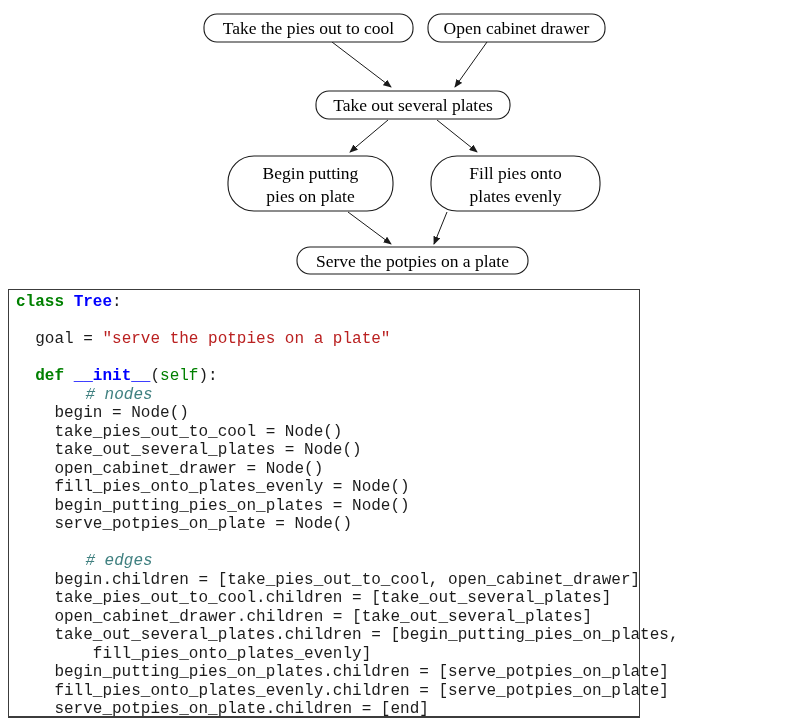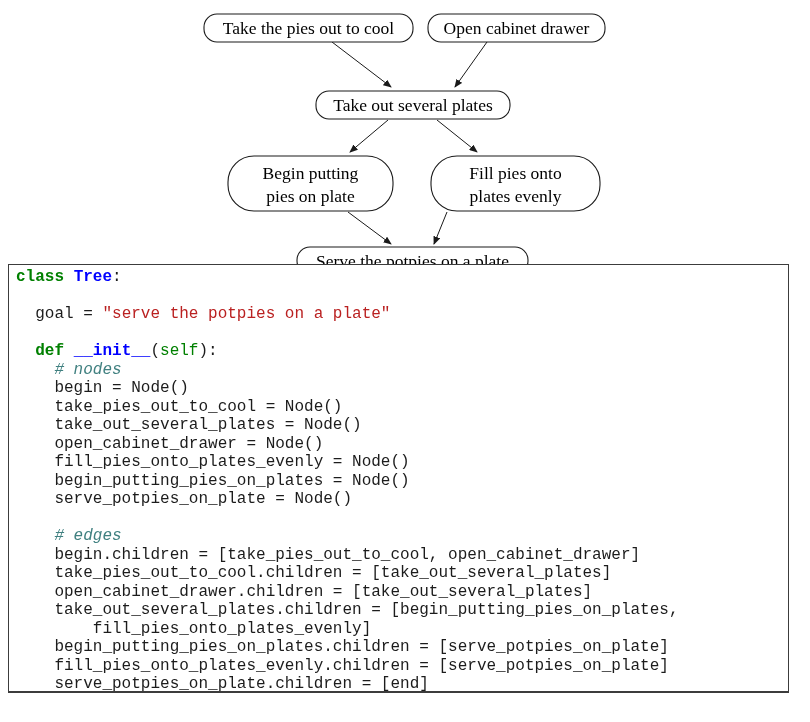--- a/index.html
+++ b/index.html
@@ -9,35 +9,35 @@
     font-family:"Liberation Serif", serif;
   }
   .diagram-svg { position:absolute; left:0; top:0; }
   .node-box { fill:#ffffff; stroke:#1a1a1a; stroke-width:1.1; }
   .node-label {
     font-family:"Liberation Serif", serif; font-size:17.5px; fill:#000000;
     text-anchor:middle;
   }
   .edge { stroke:#1a1a1a; stroke-width:1; fill:none; }
   .code-box {
-    position:absolute; left:8px; top:264px; width:781px; height:429px;
+    position:absolute; left:8px; top:289px; width:632px; height:429px;
     border:1px solid #3c3c3c; border-bottom-width:2px; background:#ffffff;
   }
   pre.code {
     margin:0; padding:3px 0 0 7px;
     font-family:"Liberation Mono", monospace;
     font-size:16px; line-height:18.5px; color:var(--plain,#1c1c1c);
     white-space:pre;
   }
   .code-line { height:18.5px; white-space:pre; }
   .tok-k  { color:var(--keyword,#008000); font-weight:bold; }
   .tok-nc { color:var(--class_name,#0000FF); font-weight:bold; }
   .tok-nf { color:var(--function_name,#0000FF);font-weight:bold; }
   .tok-s  { color:var(--string,#BA2121); }
-  .tok-c  { color:var(--comment,#408080); font-style:italic; }
+  .tok-c  { color:var(--comment,#408080); font-style:italic;margin-left:31px; }
   .tok-bp { color:var(--self,#008000); }
   .tok-p  { color:var(--plain,#1c1c1c); }
 </style>
 </head>
 <body>
 
 <svg class="diagram-svg" width="810" height="275" viewBox="0 0 810 275">
   <defs>
     <marker id="arrow" markerWidth="9" markerHeight="7" refX="7.5" refY="3.5" orient="auto">
       <path d="M0,0 L8.5,3.5 L0,7 z" fill="#1a1a1a"></path>

